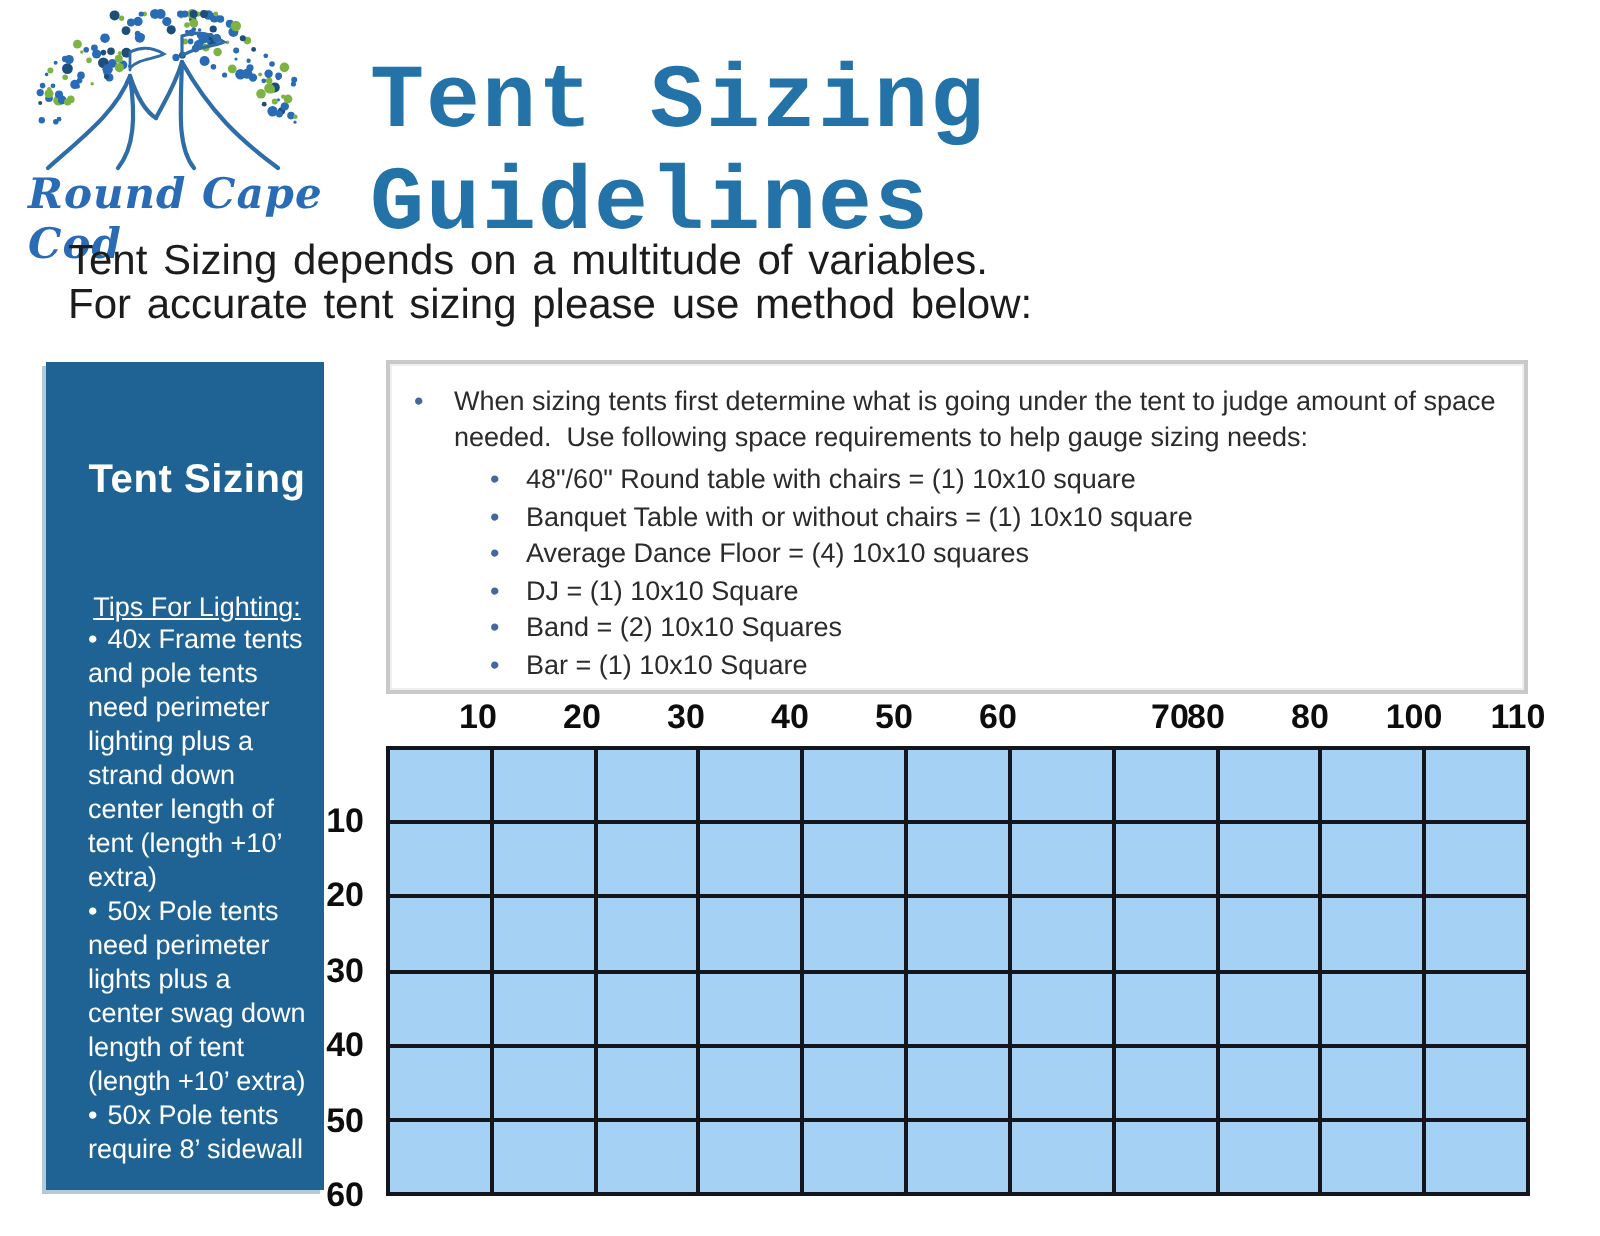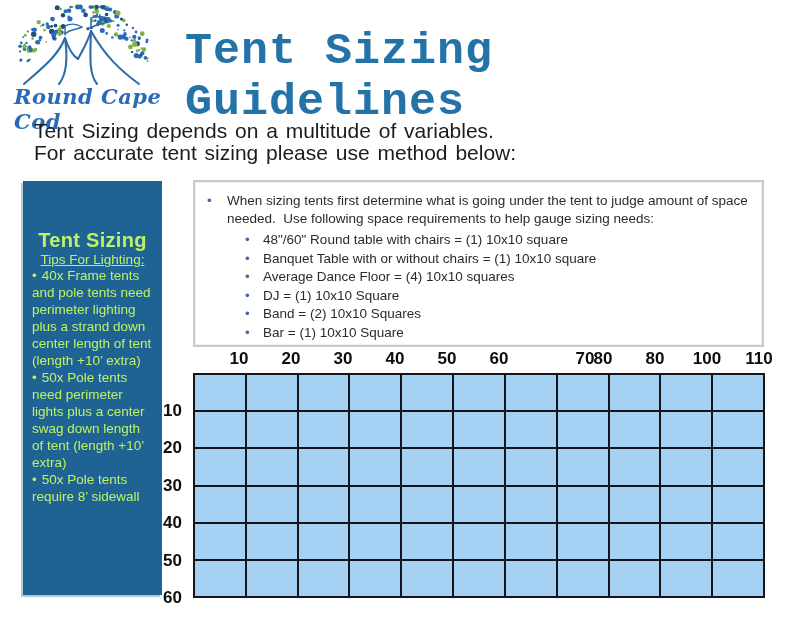--- a/index.html
+++ b/index.html
@@ -14,24 +14,24 @@
          font-size:21px;color:var(--brand-blue);letter-spacing:.5px;}
   .title{position:absolute;left:185px;top:26px;width:580px;text-align:left;
          font-family:Liberation Mono, monospace;font-weight:bold;font-size:45px;
          color:var(--title-blue);letter-spacing:1px;}
 
   .intro{position:absolute;left:34px;top:120px;font-size:21px;color:#1c1c1c;
          line-height:22px;word-spacing:2px;}
 
   
   .sidebar{position:absolute;left:23px;top:181px;width:139px;height:414px;
-           background:var(--sidebar-bg);color:#bef264;box-sizing:border-box;
-           box-shadow:-2px 2px 0 #b3c9d6;}
+           background:var(--sidebar-bg);color:#ffffff;box-sizing:border-box;
+           box-shadow:-2px 2px 0 #b3c9d6;padding-left:12px;}
   .sb-title{margin-top:48px;text-align:center;font-size:20px;font-weight:bold;letter-spacing:.3px;}
-  .sb-sub{text-align:center;font-size:13.5px;text-decoration:underline;}
+  .sb-sub{margin-top:44px;text-align:center;font-size:13.5px;text-decoration:underline;}
   .tips{padding:0 9px;font-size:13.5px;line-height:17px;}
   .tip{margin-top:0;}
   .tip .b{margin-right:5px;}
 
   
   .infobox{position:absolute;left:193px;top:180px;width:571px;height:167px;
            border:2px solid var(--box-border);box-sizing:border-box;
            box-shadow:inset 0 0 0 1px #efefef;
            padding:10px 12px;font-size:13.5px;color:#2b2b2b;}
   .lead{display:flex;line-height:18px;}

